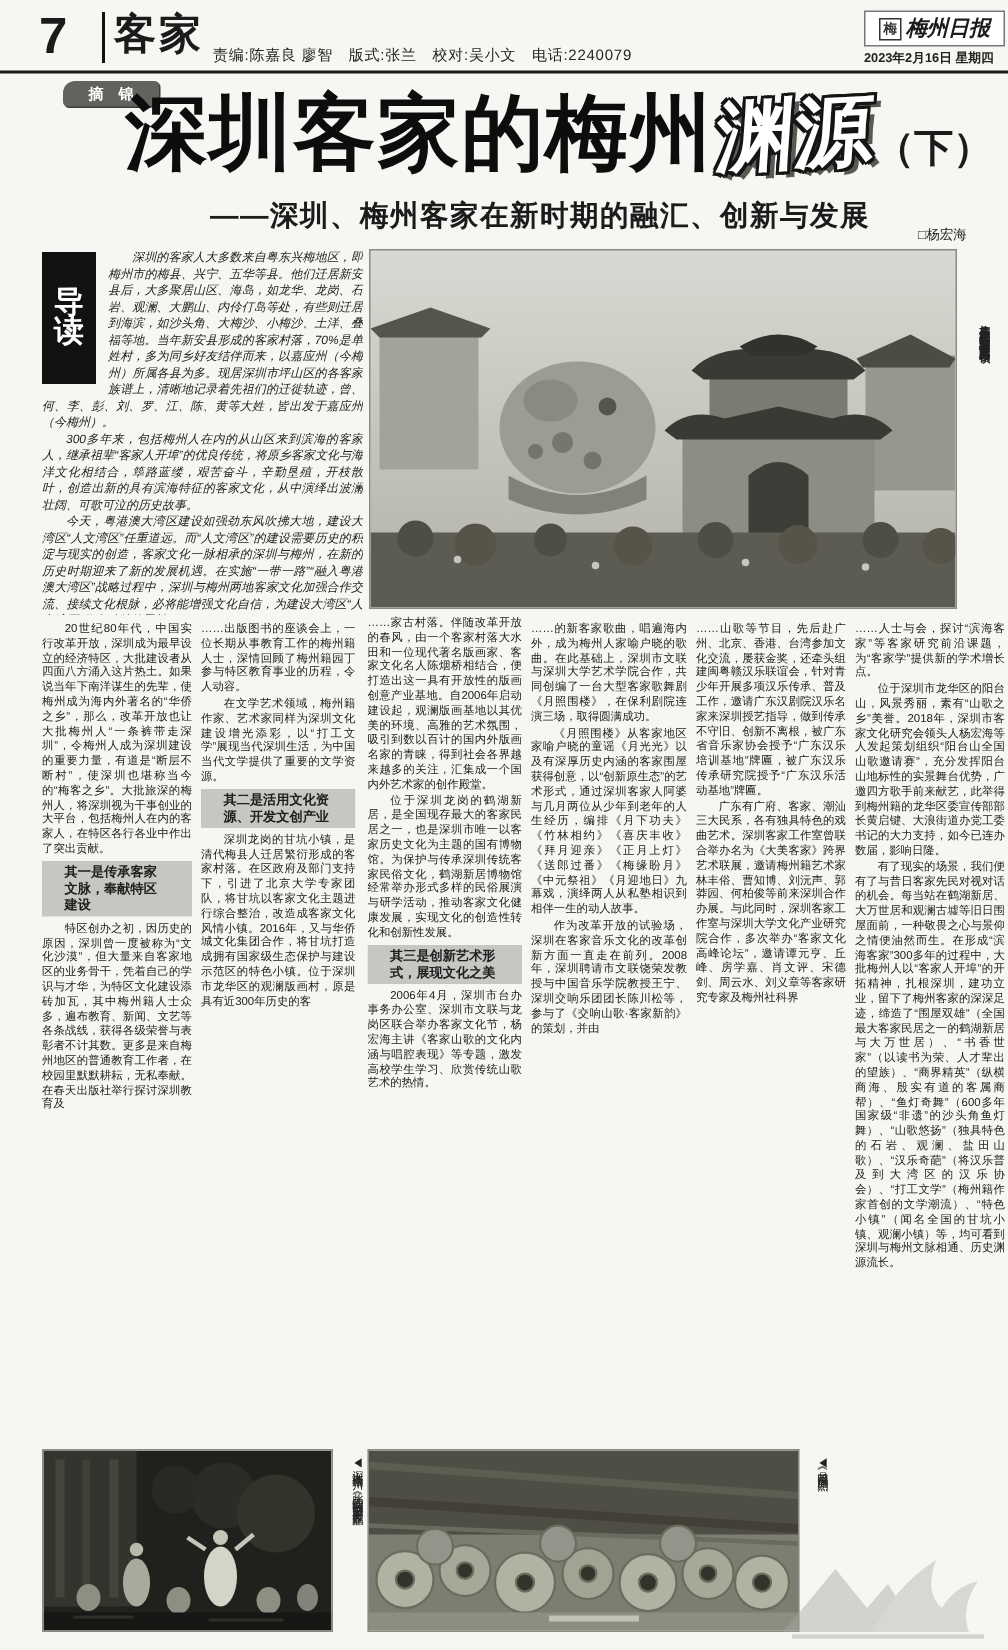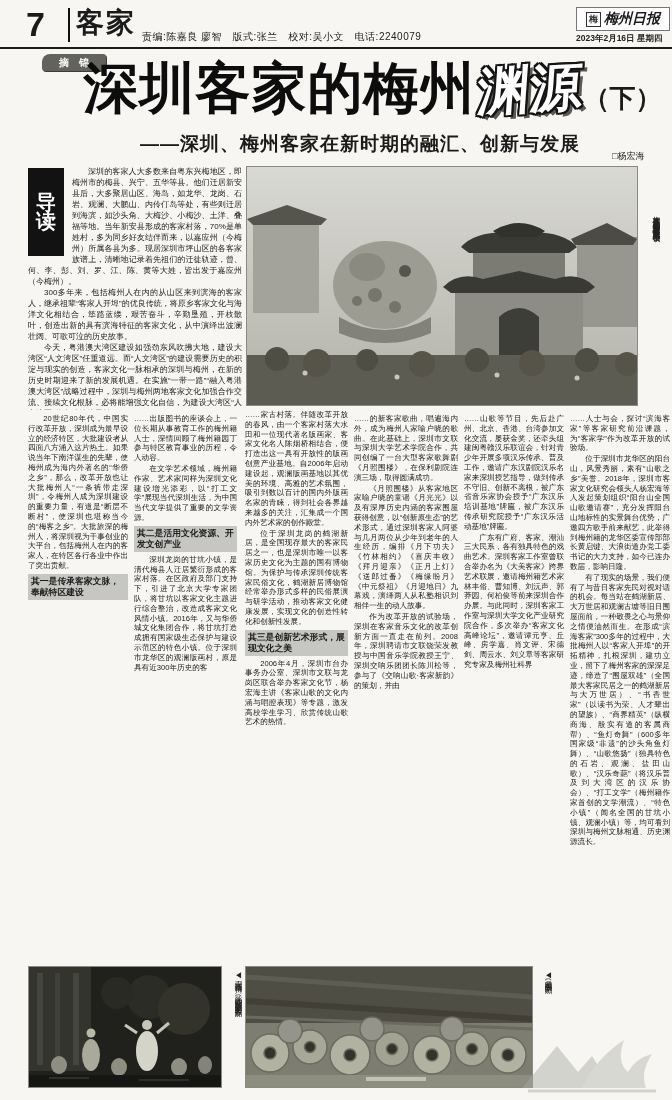--- a/index.html
+++ b/index.html
@@ -32,36 +32,36 @@
     text-shadow:2px 0 #151515,-2px 0 #151515,0 2px #151515,0 -2px #151515,
       2px 2px #151515,-2px -2px #151515,2px -2px #151515,-2px 2px #151515,5px 4px 0 #5a5a55;}
   .hl-part{font-size:26px;font-weight:bold;}
   .subtitle{left:60px;top:131px;width:600px;text-align:center;font-size:19px;font-weight:bold;letter-spacing:1px;}
   .byline{left:612px;top:150px;font-size:9px;color:#222;}
   
   .intro{left:28px;top:166px;width:214px;height:244px;font-size:8px;line-height:11px;text-align:justify;overflow:hidden;}
   .intro-label{float:left;width:36px;height:88px;background:#121212;color:#fff;margin:2px 8px 2px 0;
     display:flex;flex-direction:column;align-items:center;justify-content:center;gap:8px;
     font-size:20px;font-weight:bold;}
-  .intro p{margin:0;text-indent:2em;}
+  .intro p{margin:0;text-indent:2em;font-style:italic;}
   
   .photo{border:1px solid #8a8a84;background:#cfcfc8;box-sizing:border-box;overflow:hidden;}
   .vcap{writing-mode:vertical-rl;font-size:7.5px;line-height:8.5px;letter-spacing:1px;color:#222;
     overflow:hidden;}
   .main-photo{left:246px;top:166px;width:392px;height:240px;}
   .main-cap{left:642px;top:168px;width:18px;height:238px;padding-top:42px;box-sizing:border-box;font-weight:bold;}
   .photo1{left:28px;top:966px;width:194px;height:122px;}
   .cap1{left:224px;top:966px;width:18px;height:122px;}
   .photo2{left:245px;top:966px;width:288px;height:122px;}
   .cap2{left:536px;top:966px;width:16px;height:122px;}
   
   .col{font-size:7.6px;line-height:9.8px;text-align:justify;overflow:hidden;color:#202020;}
   .col p{margin:0 0 1px;text-indent:2em;}
   .col p.cont{text-indent:0;}
-  .col h4{margin:3px 0;padding:2px 3px;background:#c6c6c3;font-size:8.8px;line-height:11px;
+  .col h4{margin:3px 0;padding:2px 15px;background:#c6c6c3;font-size:8.8px;line-height:11px;
     font-weight:bold;text-align:left;text-indent:0;}
   .colA{left:28px;top:414px;width:100px;height:548px;}
   .colB{left:134px;top:414px;width:103px;height:548px;}
   .colC{left:245px;top:410px;width:103px;height:548px;}
   .colD{left:354px;top:414px;width:104px;height:548px;}
   .colE{left:464px;top:414px;width:100px;height:548px;}
   .colF{left:570px;top:414px;width:100px;height:674px;}
   .watermark{left:512px;top:1028px;width:150px;height:66px;opacity:.45;pointer-events:none;}
 </style>
 </head>
@@ -136,20 +136,21 @@
       <circle cx="150" cy="210" r="2.5" fill="#c7c7bd"></circle>
     <circle cx="250" cy="208" r="2.5" fill="#c7c7bd"></circle>
       <circle cx="330" cy="211" r="2.5" fill="#c7c7bd"></circle>
   </svg>
 </div>
 <div class="abs vcap main-cap">梅县人开发的客家甘坑村被打造成客家小镇</div>
 
 <div class="abs col colA">
     <p>20世纪80年代，中国实行改革开放，深圳成为最早设立的经济特区，大批建设者从四面八方涌入这片热土。如果说当年下南洋谋生的先辈，使梅州成为海内外著名的“华侨之乡”，那么，改革开放也让大批梅州人“一条裤带走深圳”，令梅州人成为深圳建设的重要力量，有道是“断层不断村”，使深圳也堪称当今的“梅客之乡”。大批旅深的梅州人，将深圳视为干事创业的大平台，包括梅州人在内的客家人，在特区各行各业中作出了突出贡献。</p>
     <h4>其一是传承客家文脉，奉献特区建设</h4>
+    <p>特区创办之初，因历史的原因，深圳曾一度被称为“文化沙漠”，但大量来自客家地区的业务骨干，凭着自己的学识与才华，为特区文化建设添砖加瓦，其中梅州籍人士众多，遍布教育、新闻、文艺等各条战线，获得各级荣誉与表彰者不计其数。更多是来自梅州地区的普通教育工作者，在校园里默默耕耘，无私奉献。在春天出版社举行探讨深圳教育及</p>
   </div>
 <div class="abs col colB">
     <p class="cont">……出版图书的座谈会上，一位长期从事教育工作的梅州籍人士，深情回顾了梅州籍园丁参与特区教育事业的历程，令人动容。</p>
     <p>在文学艺术领域，梅州籍作家、艺术家同样为深圳文化建设增光添彩，以“打工文学”展现当代深圳生活，为中国当代文学提供了重要的文学资源。</p>
     <h4>其二是活用文化资源、开发文创产业</h4>
     <p>深圳龙岗的甘坑小镇，是清代梅县人迁居繁衍形成的客家村落。在区政府及部门支持下，引进了北京大学专家团队，将甘坑以客家文化主题进行综合整治，改造成客家文化风情小镇。2016年，又与华侨城文化集团合作，将甘坑打造成拥有国家级生态保护与建设示范区的特色小镇。位于深圳市龙华区的观澜版画村，原是具有近300年历史的客</p>
   </div>
 <div class="abs col colC">
     <p class="cont">……家古村落。伴随改革开放的春风，由一个客家村落大水田和一位现代著名版画家、客家文化名人陈烟桥相结合，便打造出这一具有开放性的版画创意产业基地。自2006年启动建设起，观澜版画基地以其优美的环境、高雅的艺术氛围，吸引到数以百计的国内外版画名家的青睐，得到社会各界越来越多的关注，汇集成一个国内外艺术家的创作殿堂。</p>
     <p>位于深圳龙岗的鹤湖新居，是全国现存最大的客家民居之一，也是深圳市唯一以客家历史文化为主题的国有博物馆。为保护与传承深圳传统客家民俗文化，鹤湖新居博物馆经常举办形式多样的民俗展演与研学活动，推动客家文化健康发展，实现文化的创造性转化和创新性发展。</p>
@@ -159,21 +160,21 @@
 <div class="abs col colD">
     <p class="cont">……的新客家歌曲，唱遍海内外，成为梅州人家喻户晓的歌曲。在此基础上，深圳市文联与深圳大学艺术学院合作，共同创编了一台大型客家歌舞剧《月照围楼》，在保利剧院连演三场，取得圆满成功。</p>
     <p>《月照围楼》从客家地区家喻户晓的童谣《月光光》以及有深厚历史内涵的客家围屋获得创意，以“创新原生态”的艺术形式，通过深圳客家人阿婆与几月两位从少年到老年的人生经历，编排《月下功夫》《竹林相约》《喜庆丰收》《拜月迎亲》《正月上灯》《送郎过番》《梅缘盼月》《中元祭祖》《月迎地日》九幕戏，演绎两人从私塾相识到相伴一生的动人故事。</p>
     <p>作为改革开放的试验场，深圳在客家音乐文化的改革创新方面一直走在前列。2008年，深圳聘请市文联饶荣发教授与中国音乐学院教授王宁、深圳交响乐团团长陈川松等，参与了《交响山歌·客家新韵》的策划，并由</p>
   </div>
 <div class="abs col colE">
     <p class="cont">……山歌等节目，先后赴广州、北京、香港、台湾参加文化交流，屡获金奖，还牵头组建闽粤赣汉乐联谊会，针对青少年开展多项汉乐传承、普及工作，邀请广东汉剧院汉乐名家来深圳授艺指导，做到传承不守旧、创新不离根，被广东省音乐家协会授予“广东汉乐培训基地”牌匾，被广东汉乐传承研究院授予“广东汉乐活动基地”牌匾。</p>
     <p>广东有广府、客家、潮汕三大民系，各有独具特色的戏曲艺术。深圳客家工作室曾联合举办名为《大美客家》跨界艺术联展，邀请梅州籍艺术家林丰俗、曹知博、刘沅声、郭莽园、何柏俊等前来深圳合作办展。与此同时，深圳客家工作室与深圳大学文化产业研究院合作，多次举办“客家文化高峰论坛”，邀请谭元亨、丘峰、房学嘉、肖文评、宋德剑、周云水、刘义章等客家研究专家及梅州社科界</p>
   </div>
 <div class="abs col colF">
-    <p class="cont">……人士与会，探讨“滨海客家”等客家研究前沿课题，为“客家学”作为改革开放的试验场。</p>
+    <p class="cont">……人士与会，探讨“滨海客家”等客家研究前沿课题，为“客家学”提供新的学术增长点。</p>
     <p>位于深圳市龙华区的阳台山，风景秀丽，素有“山歌之乡”美誉。2018年，深圳市客家文化研究会领头人杨宏海等人发起策划组织“阳台山全国山歌邀请赛”，充分发挥阳台山地标性的实景舞台优势，广邀四方歌手前来献艺，此举得到梅州籍的龙华区委宣传部部长黄启键、大浪街道办党工委书记的大力支持，如今已连办数届，影响日隆。</p>
     <p>有了现实的场景，我们便有了与昔日客家先民对视对话的机会。每当站在鹤湖新居、大万世居和观澜古墟等旧日围屋面前，一种敬畏之心与景仰之情便油然而生。在形成“滨海客家”300多年的过程中，大批梅州人以“客家人开埠”的开拓精神，扎根深圳，建功立业，留下了梅州客家的深深足迹，缔造了“围屋双雄”（全国最大客家民居之一的鹤湖新居与大万世居）、“书香世家”（以读书为荣、人才辈出的望族）、“商界精英”（纵横商海、殷实有道的客属商帮）、“鱼灯奇舞”（600多年国家级“非遗”的沙头角鱼灯舞）、“山歌悠扬”（独具特色的石岩、观澜、盐田山歌）、“汉乐奇葩”（将汉乐普及到大湾区的汉乐协会）、“打工文学”（梅州籍作家首创的文学潮流）、“特色小镇”（闻名全国的甘坑小镇、观澜小镇）等，均可看到深圳与梅州文脉相通、历史渊源流长。</p>
   </div>
 
 <div class="abs photo photo1">
   <svg width="192" height="120" viewBox="0 0 192 120">
     <rect width="192" height="120" fill="#20201d"></rect>
     <rect x="0" y="0" width="62" height="104" fill="#34342e"></rect>
     <rect x="8" y="6" width="6" height="92" fill="#45453d"></rect>
       <rect x="26" y="6" width="5" height="92" fill="#403f38"></rect>

